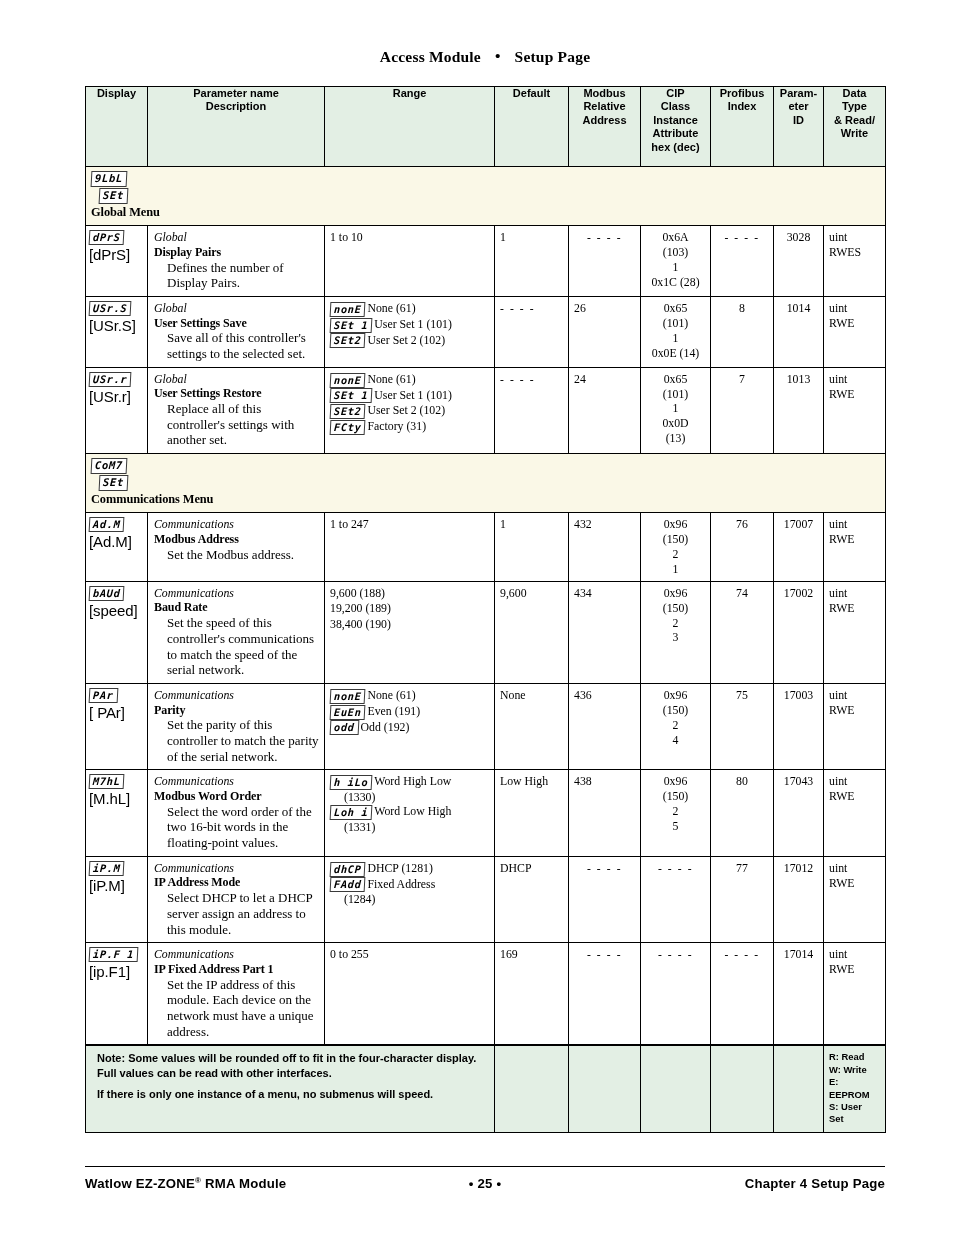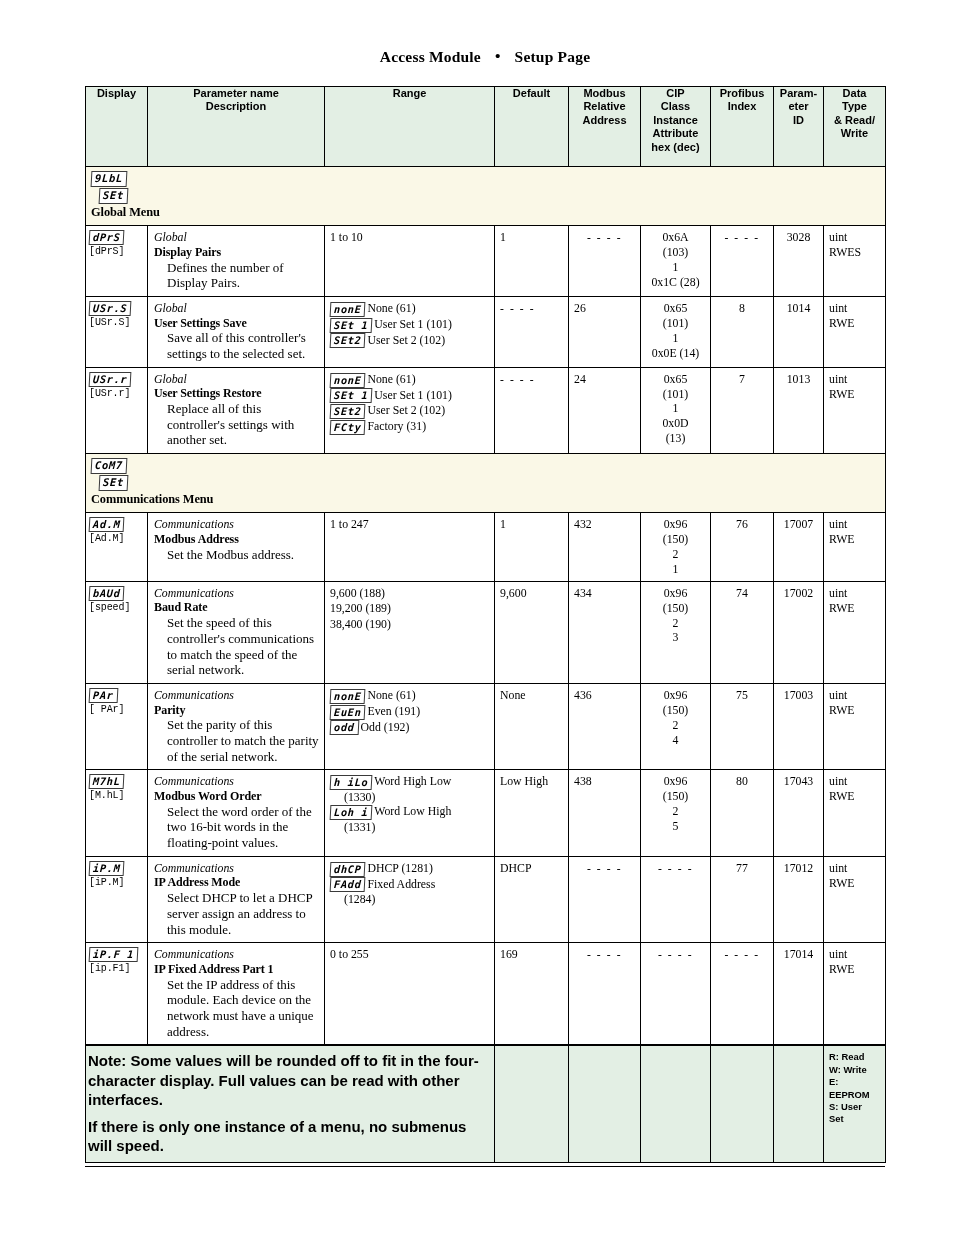--- a/index.html
+++ b/index.html
@@ -122,22 +122,22 @@
   .menu-seg-wrap { line-height: 15px; }
   .menu-seg-wrap .seg { margin-bottom: 1px; }
   .menu-seg-indent { padding-left: 8px; }
 
   
   td.display-cell {
     padding: 4px 3px 4px 3px;
     text-align: left;
   }
   .display-code-alt {
-    font-family: Liberation Mono, monospace;
-    font-size: 10px;
+    font-family: Liberation Sans, sans-serif;
+    font-size: 15px;
     margin-top: 1px;
     letter-spacing: -0.1px;
   }
 
   
   td.param-cell {
     padding: 4px 5px 5px 6px;
     line-height: 1.23;
   }
   .param-group {
@@ -192,24 +192,24 @@
     text-align: left;
     line-height: 1.26;
   }
 
   
   tr.note-row td {
     background: #e3efe4;
     border-top: 2px solid #000;
   }
   td.note-cell {
-    padding: 5px 6px 6px 2px;
+    padding: 5px 6px 6px 11px;
     font-family: "Liberation Sans", sans-serif;
     font-weight: bold;
-    font-size: 15px;
+    font-size: 11px;
     line-height: 1.3;
   }
   .note-gap { height: 7px; }
   td.legend-cell {
     padding: 5px 12px 6px 5px;
     font-family: "Liberation Sans", sans-serif;
     font-weight: bold;
     font-size: 9.4px;
     line-height: 1.32;
     text-align: left;
@@ -711,14 +711,19 @@
             <div>R: Read</div>
             <div>W: Write</div>
             <div>E: EEPROM</div>
             <div>S: User Set</div>
           </td>
         </tr>
       </tbody>
   </table>
 
   <div class="footer-rule"></div>
+  <div class="footer">
+    <div class="footer-left"><span>Watlow EZ-ZONE</span><sup>®</sup><span> RMA Module</span></div>
+    <div class="footer-mid">•  25  •</div>
+    <div class="footer-right">Chapter 4 Setup Page</div>
+  </div>
 
 </div>
 
 </body></html>

